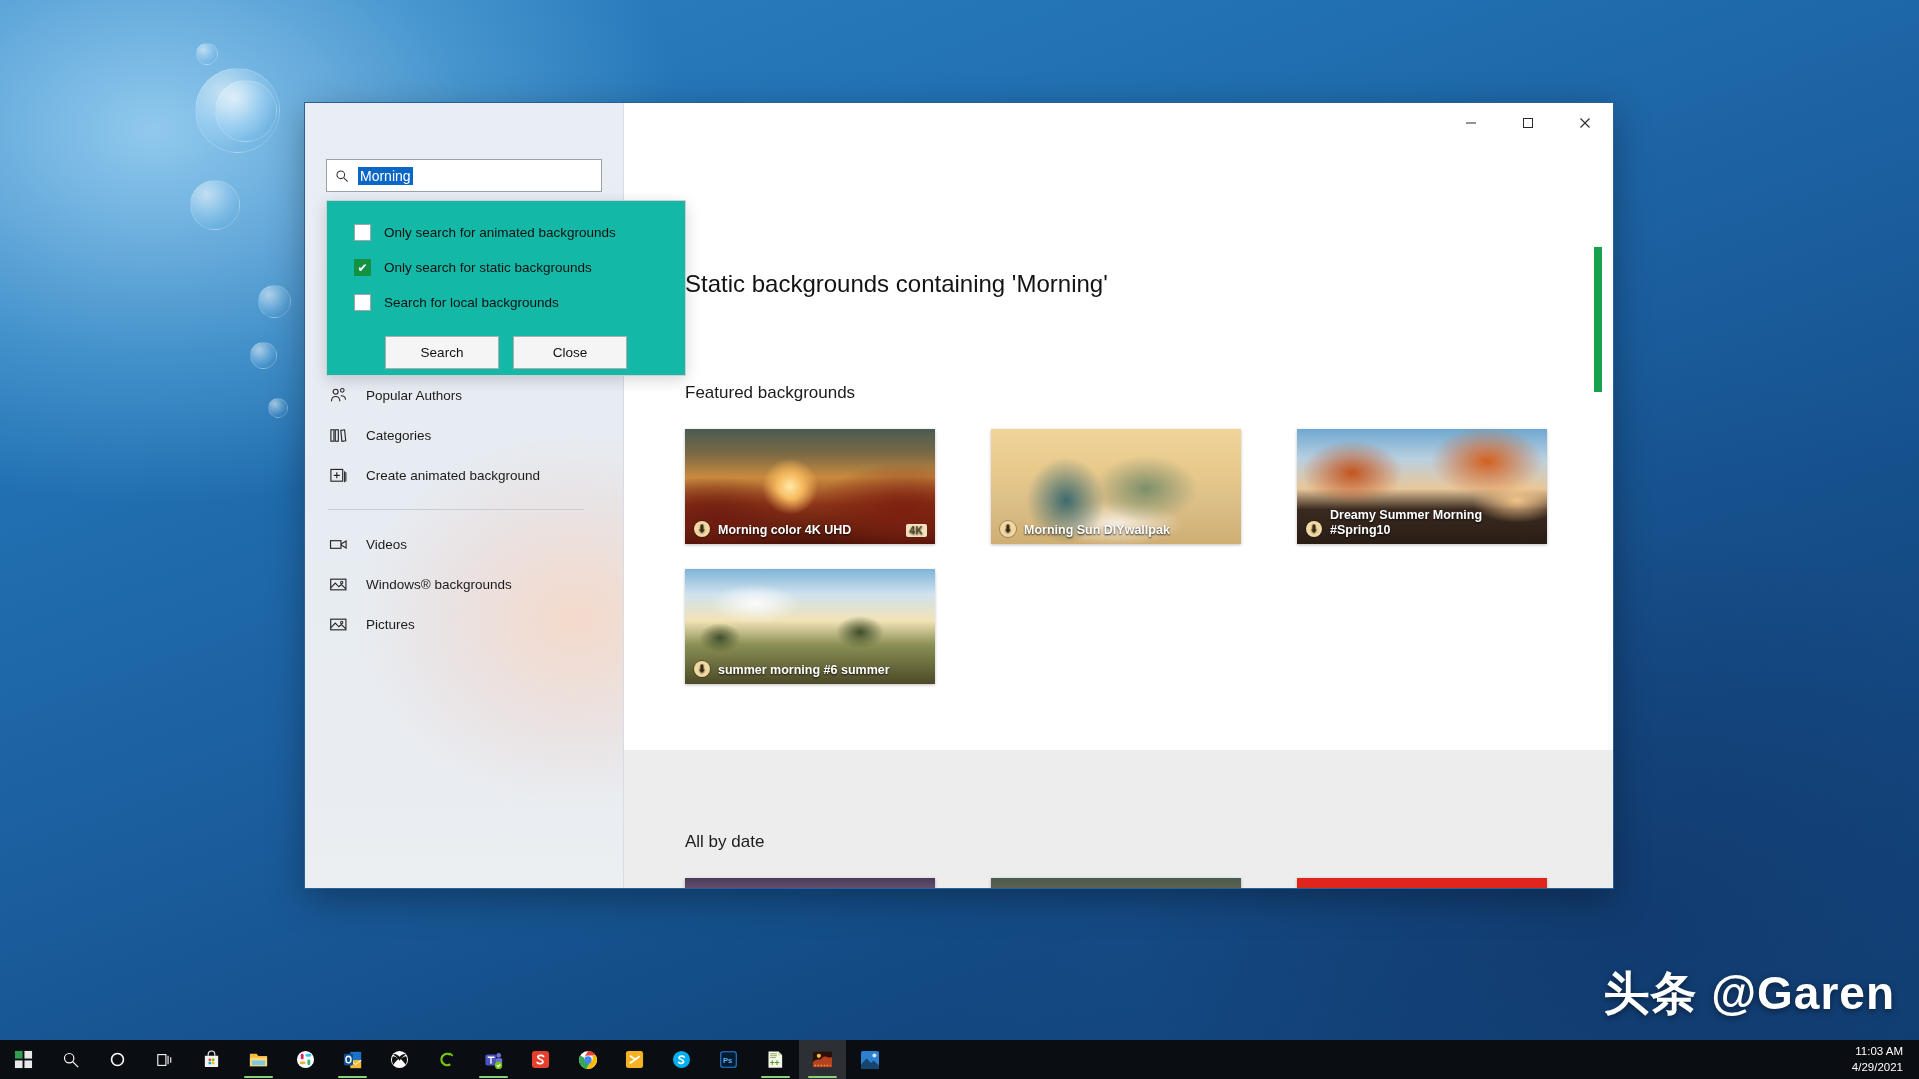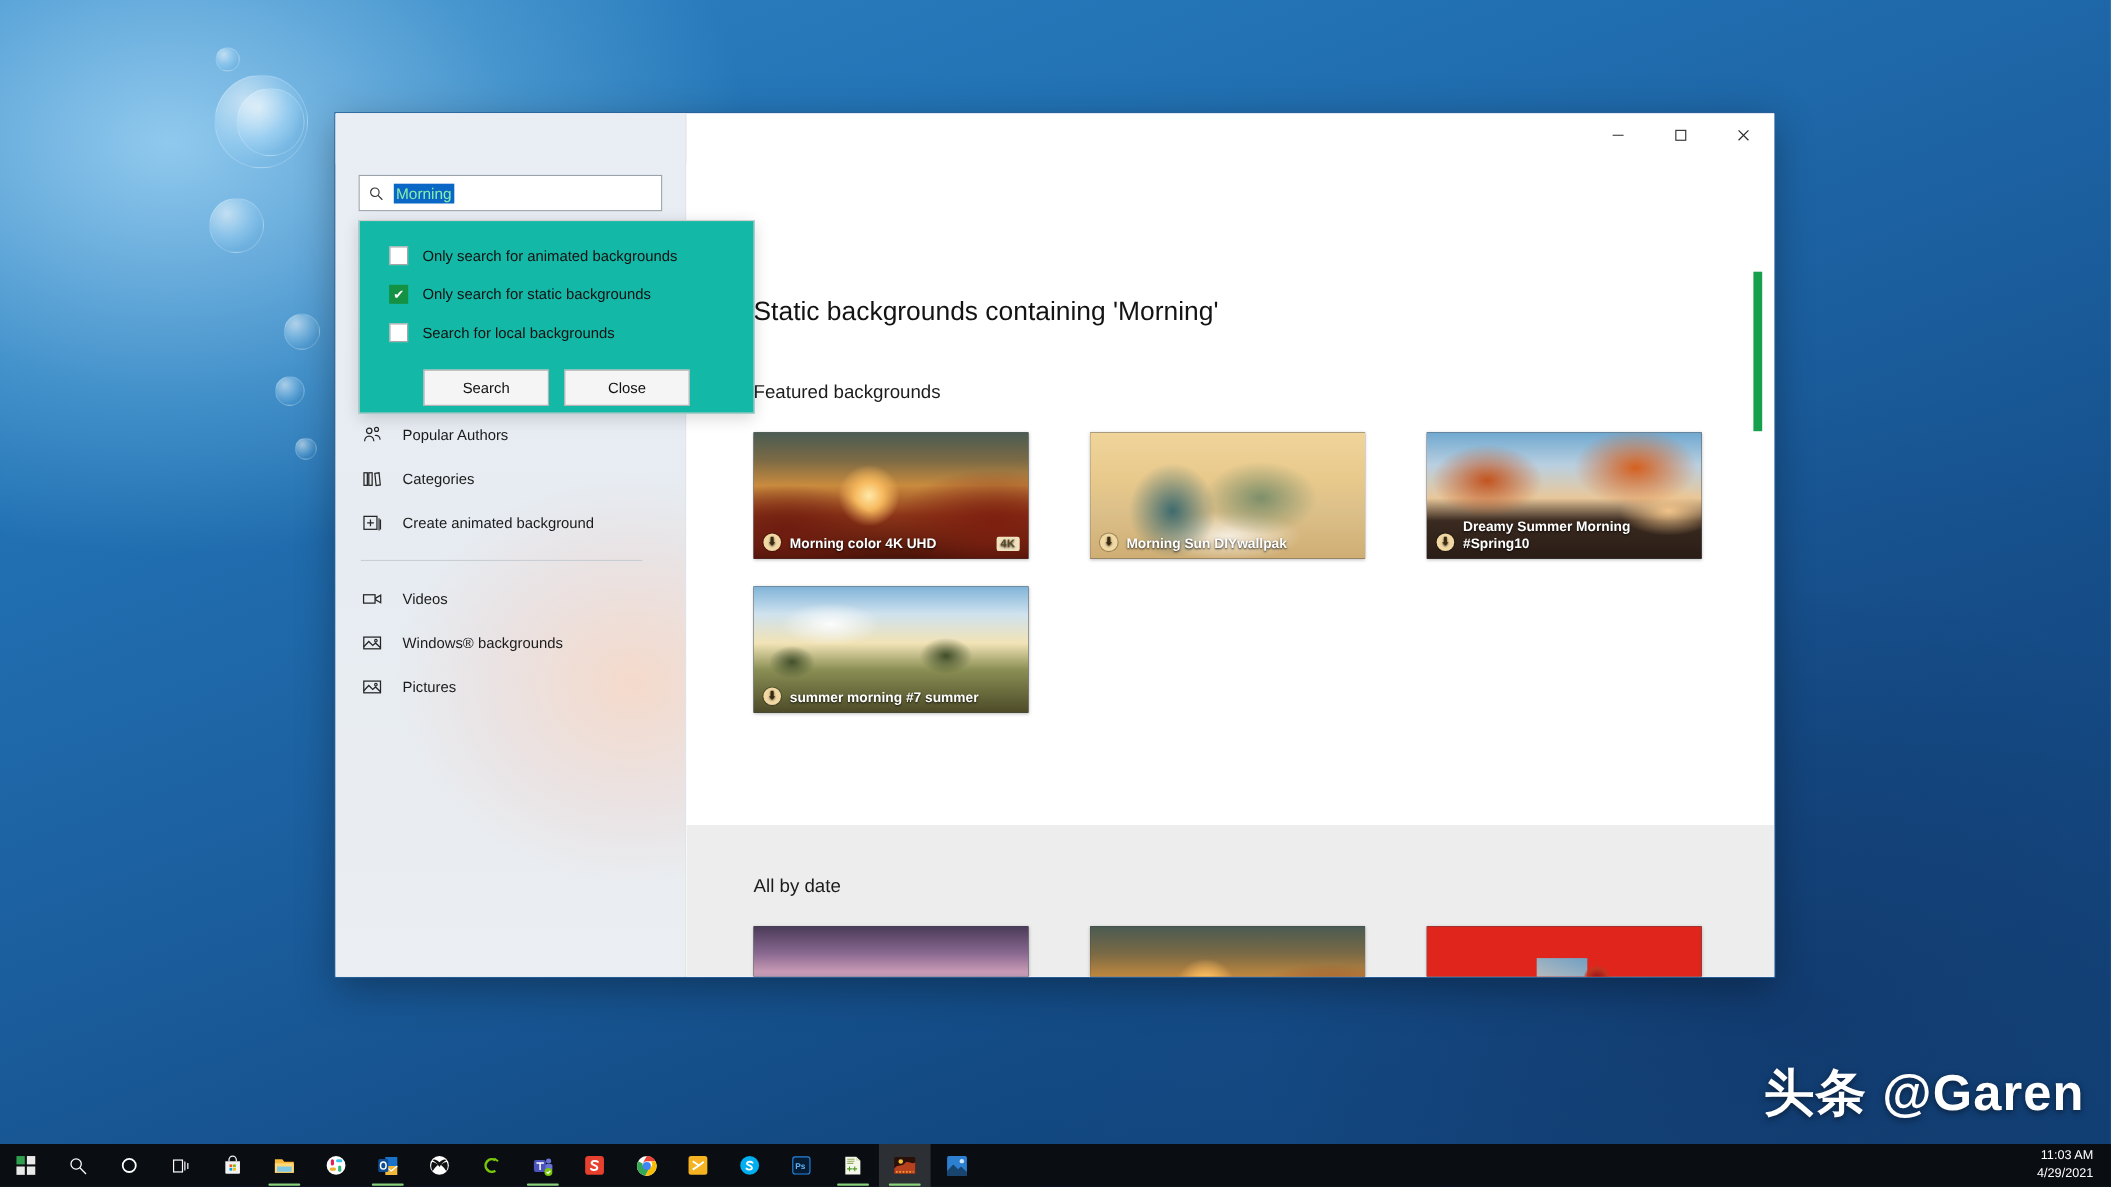--- a/index.html
+++ b/index.html
@@ -51,39 +51,39 @@
     display:flex; align-items:center; padding-left:23px; gap:17px;
     font-size:13.5px; color:#1b1b1b; border-top:1px solid #d7dde3; cursor:default;
   }
 
   
   .searchbox {
     position:absolute; left:326px; top:159px; width:276px; height:33px;
     background:#fff; border:1px solid #9aa3ab; display:flex; align-items:center; padding:0 8px; gap:9px;
   }
   .searchbox .sicon { color:#333; font-size:14px; }
-  .searchvalue { font-size:14px; color:#86efac; background:#0a67c6; padding:1px 2px; }
+  .searchvalue { font-size:14px; color:#ffffff; background:#0a67c6; padding:1px 2px; }
 
   .flyout {
     position:absolute; left:326px; top:200px; width:360px; height:176px;
     background:#14b8a6; border:1px solid #cfcfcf; box-shadow:0 4px 14px rgba(0,0,0,0.16);
   }
   .chkrow { display:flex; align-items:center; gap:13px; padding-left:27px; height:35px; font-size:13.5px; color:#111; cursor:default; }
   .chk { width:17px; height:17px; flex:0 0 17px; border:1px solid #a5a5a5; background:#fff; display:flex; align-items:center; justify-content:center; }
   .chk.on { background:#149142; border-color:#149142; }
   .chk.on::after { content:"✔"; color:#fff; font-size:12px; line-height:1; }
   .btnrow { display:flex; gap:14px; justify-content:center; margin-top:16px; }
   .flatbtn { width:114px; height:33px; background:#f5f5f5; border:1px solid #adadad; font-size:13.5px;
              font-family:"Liberation Sans", sans-serif; color:#111; cursor:default; }
 
   
   .content { position:absolute; left:319px; top:46px; right:0; bottom:0; background:#ffffff; overflow:hidden; }
   .page-title { position:absolute; left:61px; top:121px; font-size:24px; color:#131313; font-weight:400; white-space:nowrap; }
   .section { position:absolute; left:0; right:0; }
-  .section-title { font-size:17px; color:#1c1c1c; margin-left:61px; }
+  .section-title { font-size:17px; color:#1c1c1c; margin-left:61px;margin-top:36px; }
   .grid { margin-left:61px; margin-top:26px; display:flex; flex-wrap:wrap; gap:0 56px; row-gap:25px; width:1010px; }
 
   .card { position:relative; width:250px; height:115px; background:#20242a; overflow:hidden;
           box-shadow:0 1px 3px rgba(0,0,0,0.25); cursor:default; }
   .card .thumb { position:absolute; inset:0; }
   .card .caption {
     position:absolute; left:0; right:0; bottom:0; padding:4px 8px 7px 9px;
     display:flex; align-items:flex-end; gap:8px;
     color:#fff; font-size:12.5px; font-weight:bold; text-shadow:0 1px 2px rgba(0,0,0,0.85);
   }
@@ -307,21 +307,21 @@
           <div class="caption">
             <span class="dl">⬇</span>
             <span class="cap-text">Dreamy Summer Morning #Spring10</span>
           </div>
         </div>
 
         <div class="card">
           <div class="thumb art-savanna"></div>
           <div class="caption">
             <span class="dl">⬇</span>
-            <span class="cap-text">summer morning #7 summer</span>
+            <span class="cap-text">summer morning #6 summer</span>
           </div>
         </div>
       </div>
     </div>
 
     <div class="allbydate-band"></div>
     <div class="section" style="top:647px;">
       <div class="section-title">All by date</div>
       <div class="grid">
 

